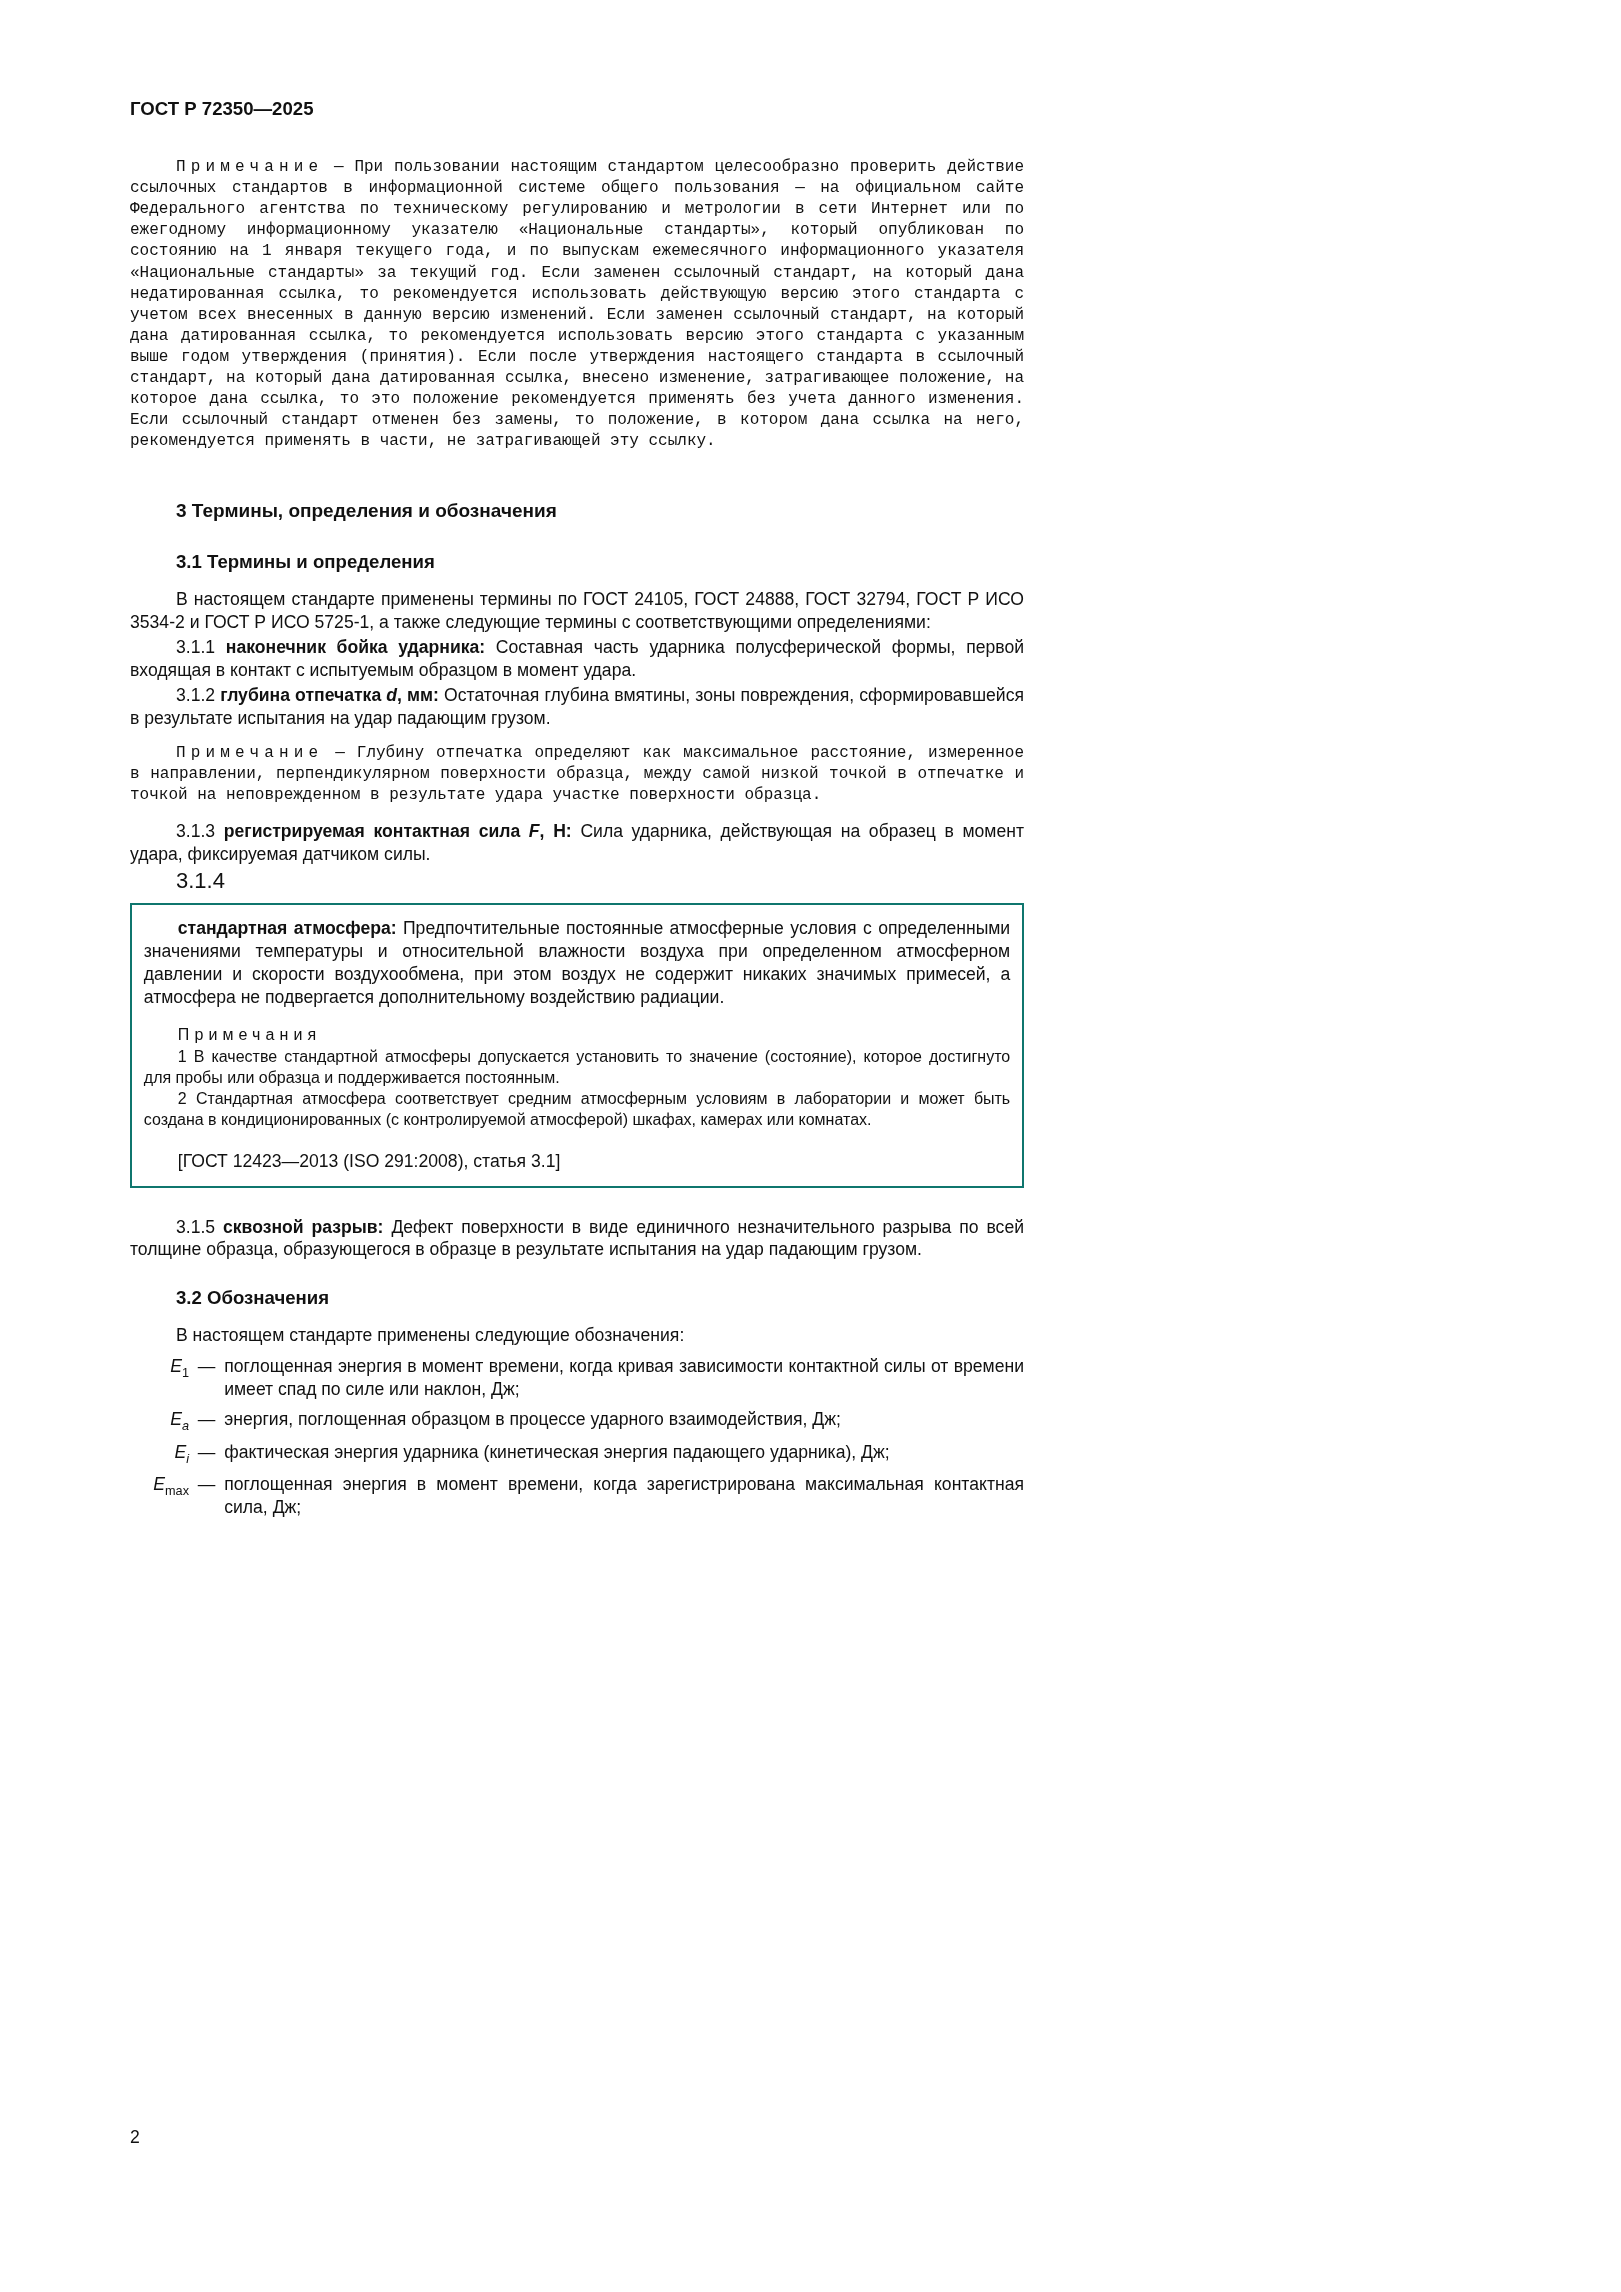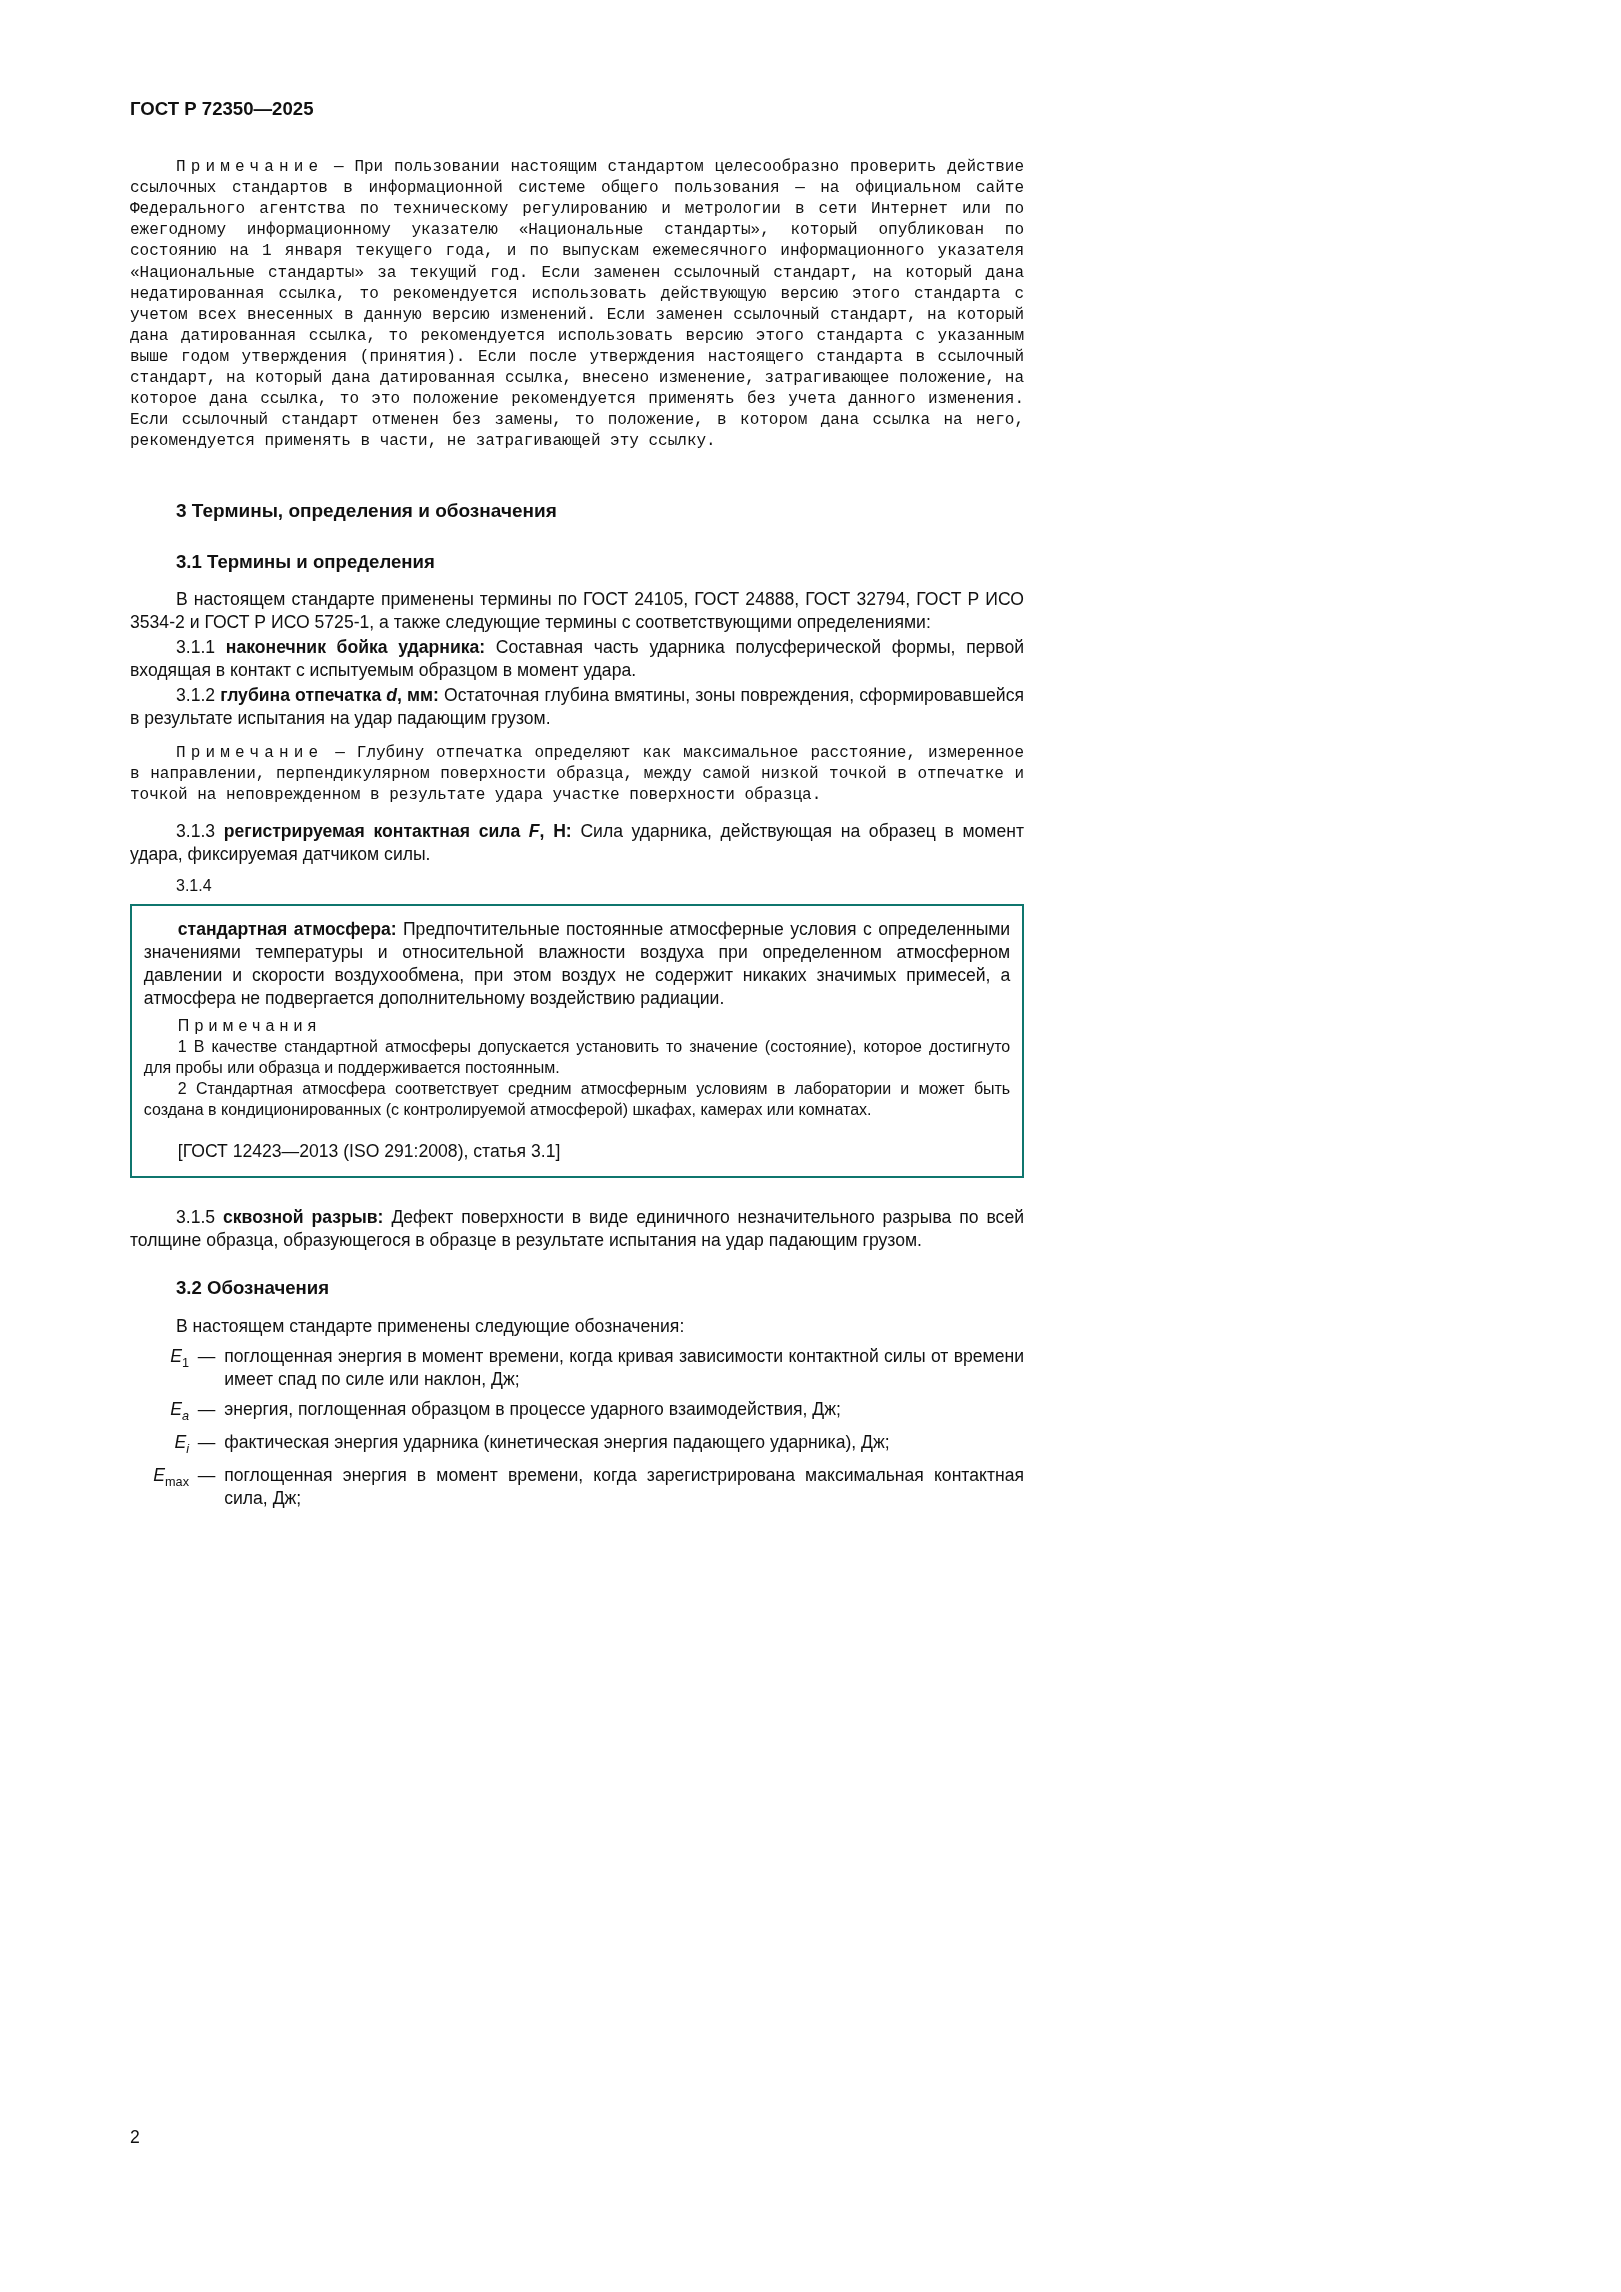--- a/index.html
+++ b/index.html
@@ -22,29 +22,29 @@
 
   h1.sec { font-size: 19px; font-weight: bold; margin: 47px 0 29px; text-indent: 46px; }
   h2.sub { font-size: 18.6px; font-weight: bold; margin: 25.5px 0 15.7px; text-indent: 46px; }
 
   .body-p { font-size: 17.6px; line-height: 1.3; text-align: justify; text-indent: 46px; }
   .body-p + .body-p { margin-top: 2px; }
   .var { font-style: italic; }
 
   .mid-note { margin: 13.7px 0; }
 
-  .num-line { font-size: 16px; line-height: 1.3; text-indent: 46px; margin-top: 10px; }
+  .num-line { font-size: 22px; line-height: 1.3; text-indent: 46px; margin-top: 1px; }
 
   .def-box {
     border: 2px solid #0f766e;
     margin-top: 7.8px;
     padding: 11.8px 11.8px 13.7px 11.8px;
   }
   .def-box .body-p { text-indent: 34px; }
-  .box-notes-label { font-size: 16px; line-height: 1.32; text-indent: 34px; margin-top: 5px; }
+  .box-notes-label { font-size: 16px; line-height: 1.32; text-indent: 34px; margin-top: 16px; }
   .box-note { font-size: 16px; line-height: 1.32; text-align: justify; text-indent: 34px; }
   .box-source { font-size: 17.6px; line-height: 1.3; text-indent: 34px; margin-top: 19.6px; }
 
   .sym-list { margin-top: 7.8px; }
   .sym-row { display: flex; font-size: 17.6px; line-height: 1.3; margin-bottom: 6.9px; }
   .sym { flex: 0 0 59px; text-align: right; font-style: italic; white-space: nowrap; }
   .sym sub { font-style: normal; font-size: 12.7px; }
   .sym-dash { flex: 0 0 auto; padding: 0 8.8px; }
   .sym-def { flex: 1 1 auto; text-align: justify; }
 

